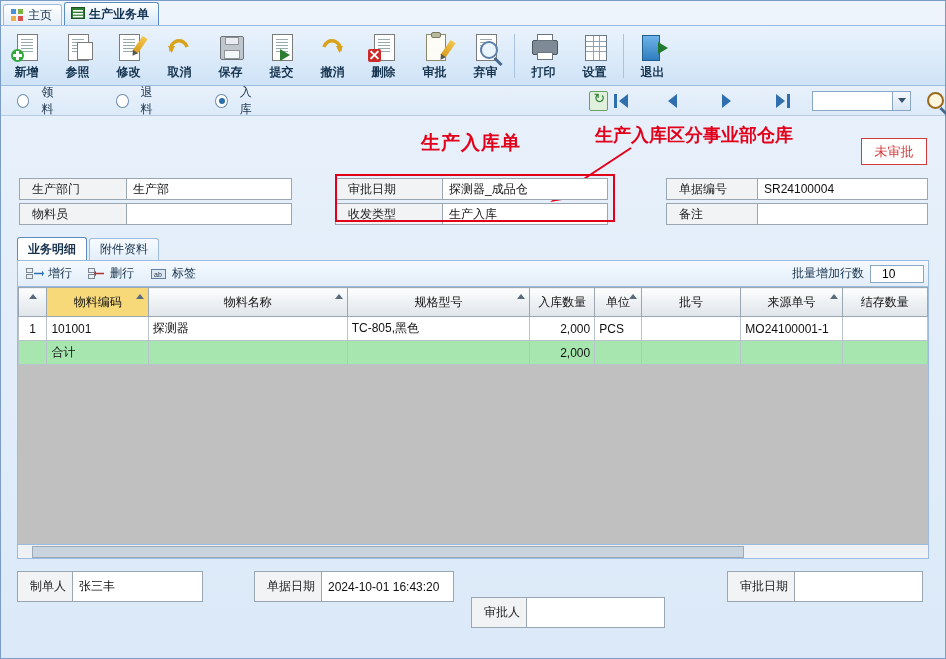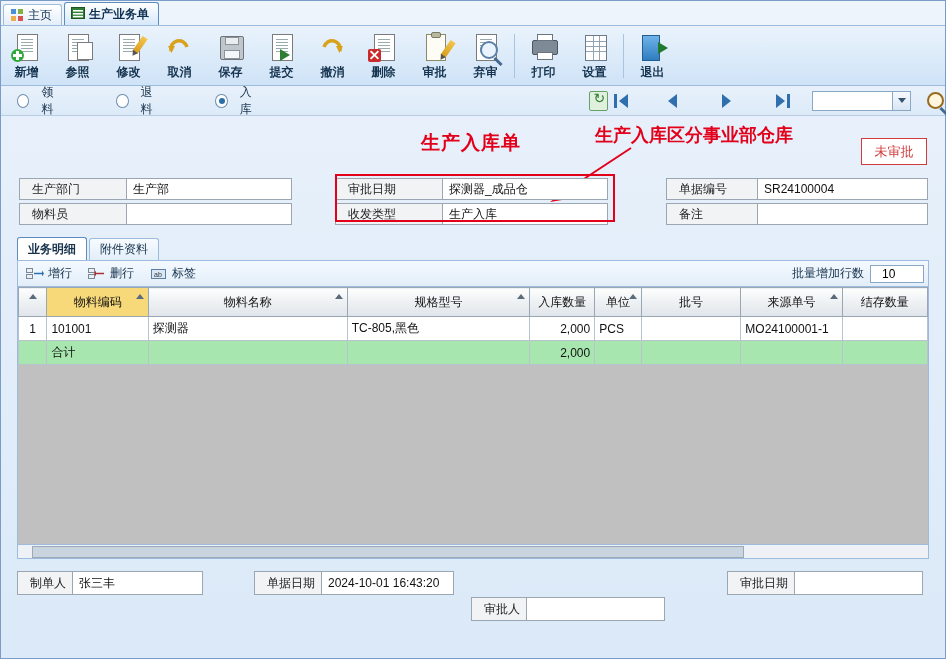--- a/index.html
+++ b/index.html
@@ -184,21 +184,21 @@
   td.num{text-align:right;padding-right:6px;}
   .emptyarea{background:#c0c0c0;height:145px;}
   .hscroll{
     margin:0 16px;height:14px;background:#eef2f6;border:1px solid #9dbbdc;border-top:none;
     display:flex;align-items:center;box-sizing:border-box;
   }
   .hthumb{height:10px;background:#c9d4de;border:1px solid #9aaab8;margin-left:14px;width:710px;}
 
   
   .footer{position:relative;height:40px;margin:6px 16px 0 16px;}
-  .ffield{position:absolute;display:flex;height:24px;}
+  .ffield{position:absolute;display:flex;height:31px;}
   .ffield .flabel{background:#f1f3f5;}
   .ffield .fval{background:#fff;}
 </style>
 </head>
 <body>
 
 <div class="app">
 
   <div class="tabstrip">
     <div class="tab">

